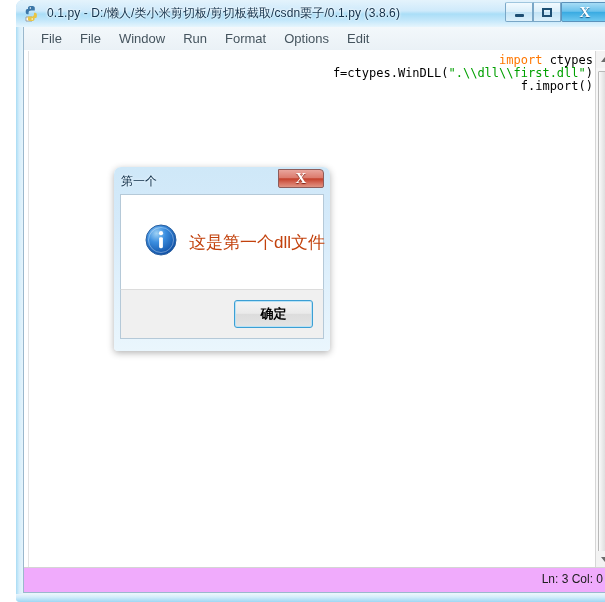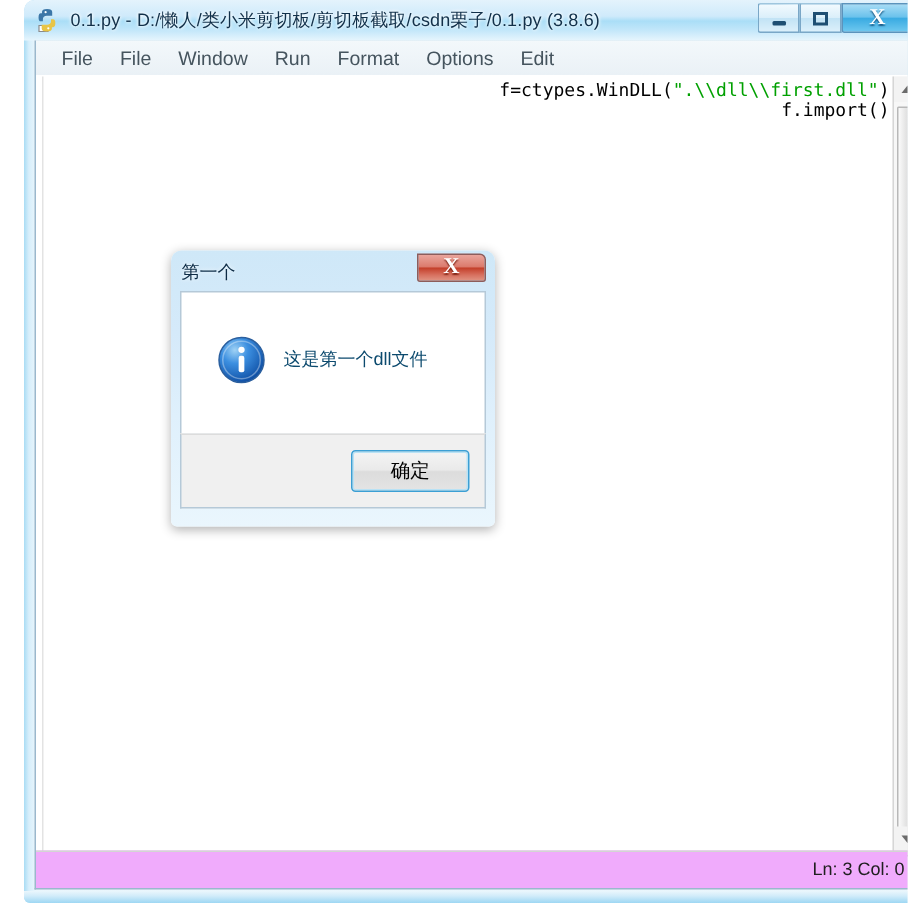--- a/index.html
+++ b/index.html
@@ -271,22 +271,22 @@
     box-sizing: border-box;
   }
   #info-icon {
     position: absolute;
     left: 24px; top: 29px;
     width: 32px; height: 32px;
   }
   #dlg-message {
     position: absolute;
     left: 68px; top: 36px;
-    font-size: 12px;
-    color: #0c4a6e;
+    font-size: 17px;
+    color: #c2410c;
     white-space: nowrap;
   }
   #dlg-footer {
     position: absolute;
     left: 6px; top: 122px; right: 6px;
     height: 50px;
     box-sizing: border-box;
     background: #f0f0f0;
     border: 1px solid #b5c9d8;
     border-top: 1px solid #dcdcdc;
@@ -295,20 +295,21 @@
     position: absolute;
     right: 10px; top: 10px;
     width: 79px; height: 28px;
     box-sizing: border-box;
     border: 1px solid #3c9fd4;
     border-radius: 3px;
     background: linear-gradient(to bottom, #f4f4f4 0%, #eaeaea 47%, #dcdcdc 52%, #e4e4e4 100%);
     box-shadow: inset 0 0 0 1px #b9e2f5;
     display: flex; align-items: center; justify-content: center;
     cursor: default;
+    font-weight: bold;
   }
   #dlg-ok-label {
     font-size: 13px;
     color: #000000;
   }
 </style>
 </head>
 <body>
 
 <div id="window">
@@ -351,21 +352,21 @@
       <div class="menu-item">File</div>
       <div class="menu-item">Window</div>
       <div class="menu-item">Run</div>
       <div class="menu-item">Format</div>
       <div class="menu-item">Options</div>
       <div class="menu-item">Edit</div>
     </div>
 
     <div id="editor-wrap">
       <div id="gutter-line"></div>
-      <div id="code"><div><span class="tok-plain">f=ctypes.WinDLL(</span><span class="tok-str">".\\dll\\first.dll"</span><span class="tok-plain">)</span></div><div><span class="tok-plain">f.import()</span></div></div>
+      <div id="code"><div><span class="tok-kw">import</span><span class="tok-plain"> ctypes</span></div><div><span class="tok-plain">f=ctypes.WinDLL(</span><span class="tok-str">".\\dll\\first.dll"</span><span class="tok-plain">)</span></div><div><span class="tok-plain">f.import()</span></div></div>
 
       <div id="vscroll">
         <div class="sb-arrow" id="sb-up">
           <span class="tri tri-up"></span>
         </div>
         <div id="sb-thumb"></div>
         <div class="sb-arrow" id="sb-down">
           <span class="tri tri-down"></span>
         </div>
       </div>

